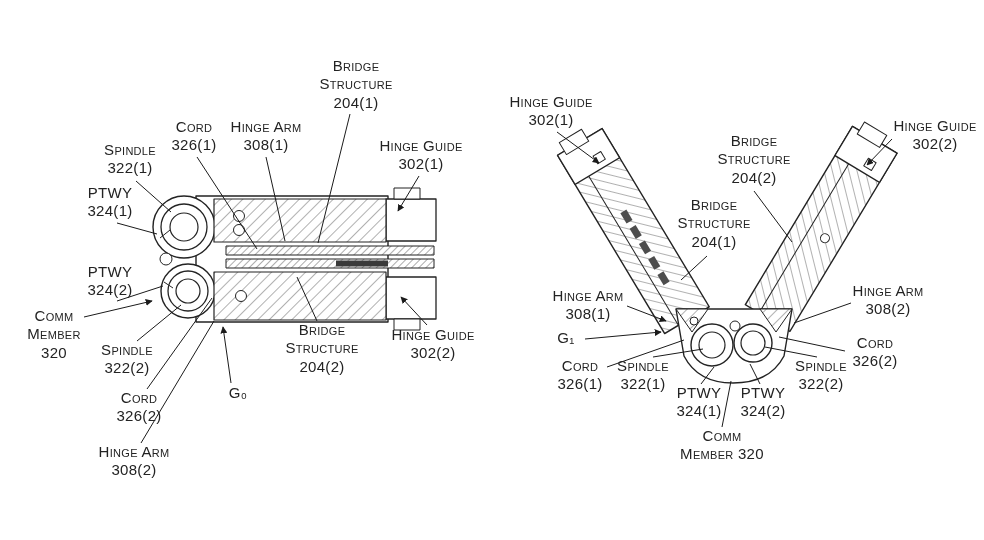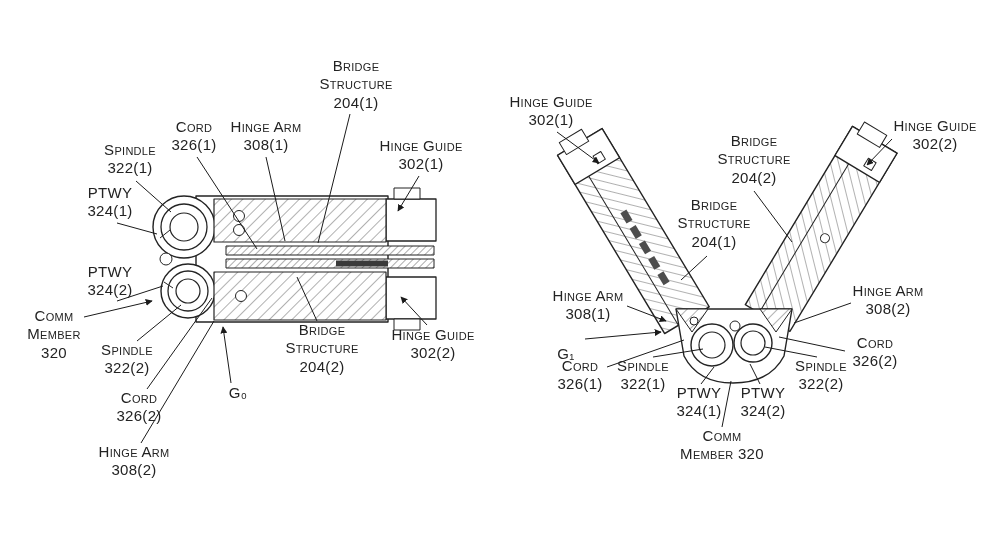--- a/index.html
+++ b/index.html
@@ -187,21 +187,21 @@
   <div class="lbl" style="left:704px;top:132px;width:100px">Bridge
 Structure
 204(2)</div>
   <div class="lbl" style="left:664px;top:196px;width:100px">Bridge
 Structure
 204(1)</div>
   <div class="lbl" style="left:538px;top:287px;width:100px">Hinge Arm
 308(1)</div>
   <div class="lbl" style="left:838px;top:282px;width:100px">Hinge Arm
 308(2)</div>
-  <div class="lbl" style="left:551px;top:345px;width:30px">G₁</div>
+  <div class="lbl" style="left:551px;top:329px;width:30px">G₁</div>
   <div class="lbl" style="left:546px;top:357px;width:68px">Cord
 326(1)</div>
   <div class="lbl" style="left:602px;top:357px;width:82px">Spindle
 322(1)</div>
   <div class="lbl" style="left:842px;top:334px;width:66px">Cord
 326(2)</div>
   <div class="lbl" style="left:780px;top:357px;width:82px">Spindle
 322(2)</div>
   <div class="lbl" style="left:664px;top:384px;width:70px">PTWY
 324(1)</div>

